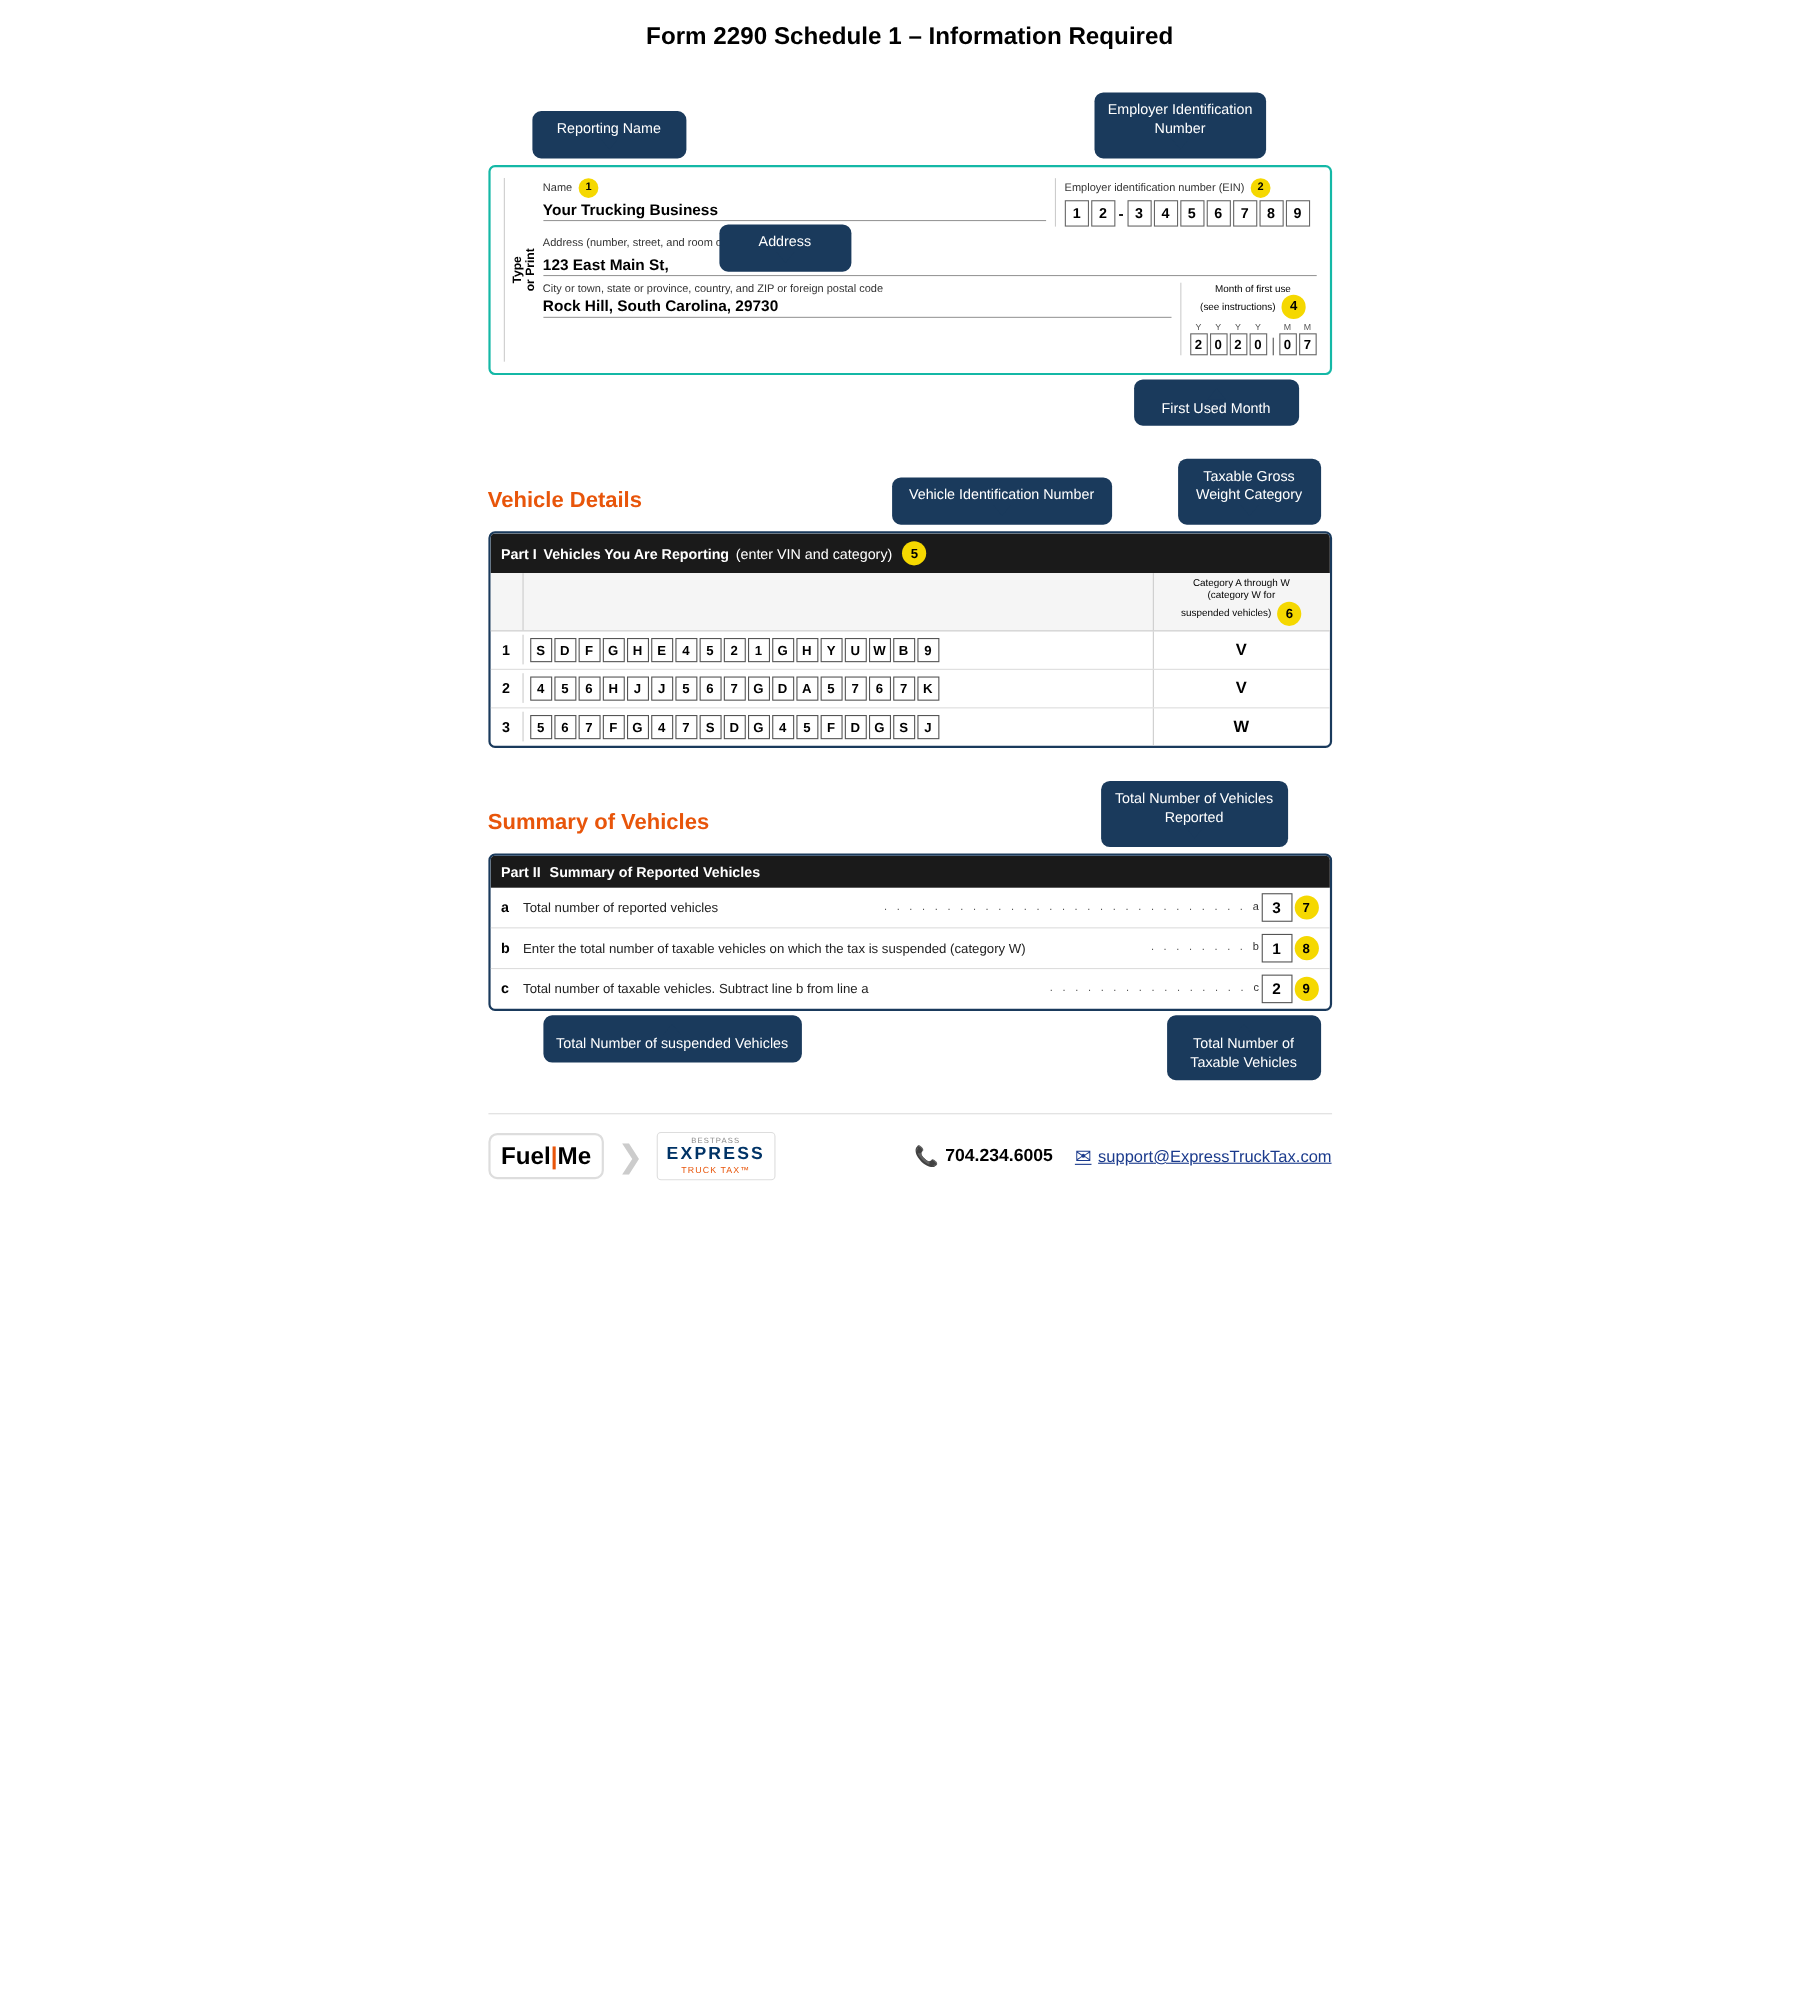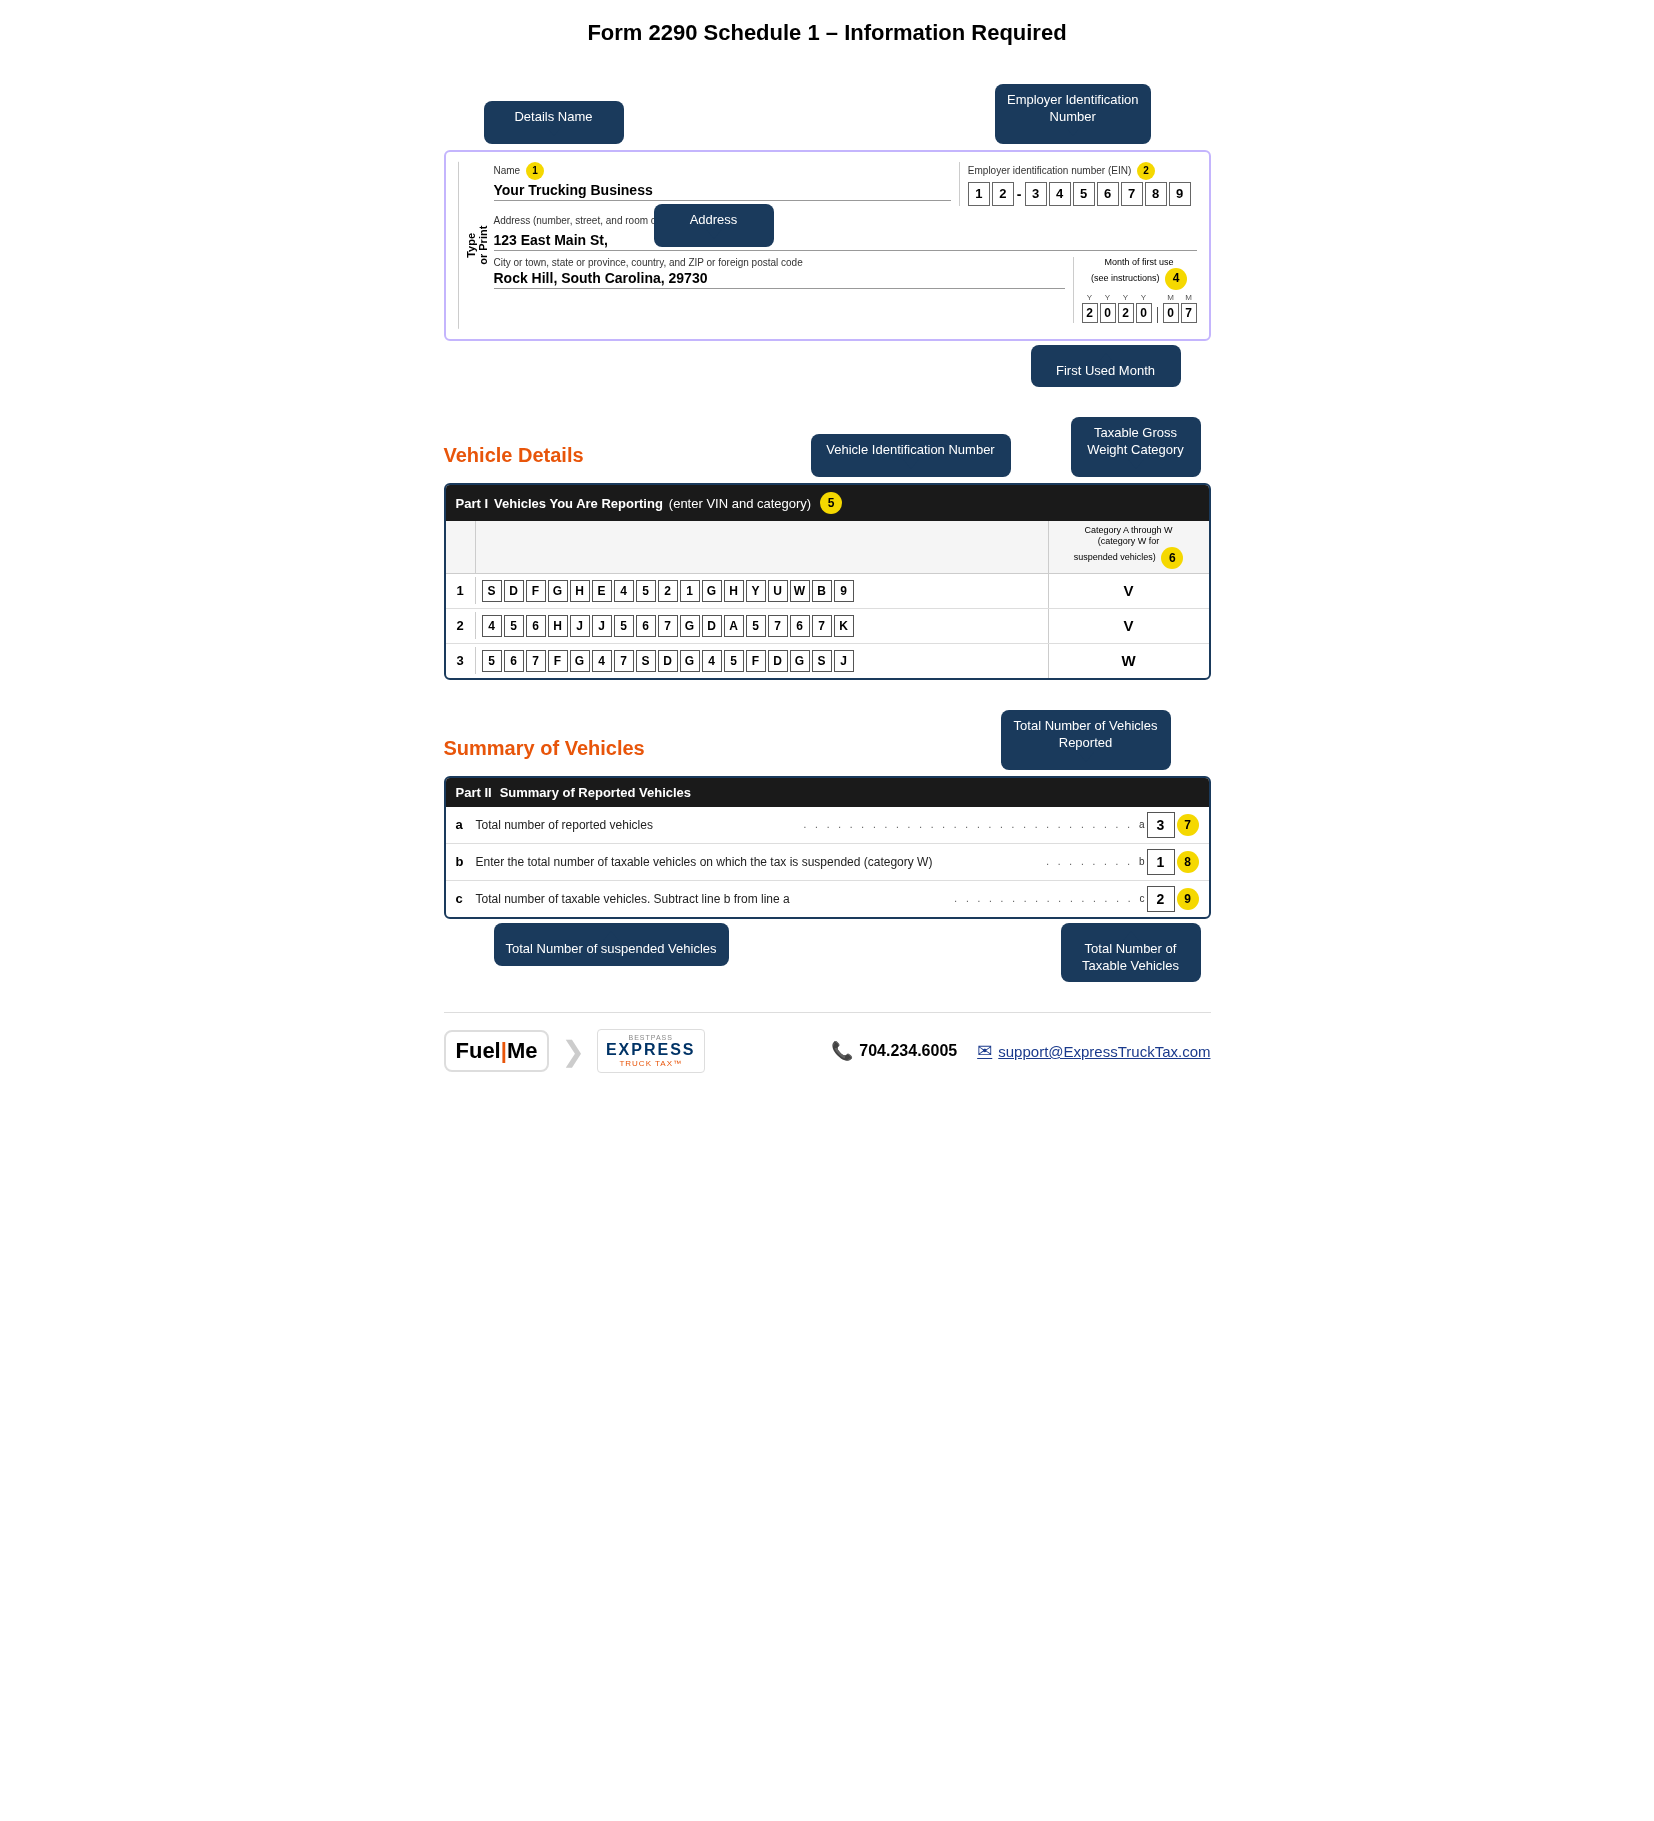--- a/index.html
+++ b/index.html
@@ -69,21 +69,21 @@
       vertical-align: middle;
       flex-shrink: 0;
     }
 
     
     .business-section {
       position: relative;
       margin-bottom: 30px;
     }
     .form-box {
-      border: 2px solid #c4b5fd;
+      border: 2px solid #14b8a6;
       border-radius: 6px;
       padding: 10px 12px;
       background: #fff;
     }
     .form-row {
       display: flex;
       gap: 8px;
       margin-bottom: 6px;
     }
     .form-field {
@@ -356,21 +356,21 @@
   </style>
 </head>
 <body>
 
 <h1 class="page-title">Form 2290 Schedule 1 – Information Required</h1>
 
 <div class="business-section">
 
   <div style="display:flex; justify-content:space-between; align-items:flex-end; margin-bottom:6px; padding-left: 40px;">
     <div style="display:flex; flex-direction:column; align-items:center;">
-      <div class="callout callout-arrow-down" style="min-width:140px;">Details Name</div>
+      <div class="callout callout-arrow-down" style="min-width:140px;">Reporting Name</div>
     </div>
     <div style="display:flex; flex-direction:column; align-items:center; margin-right:60px;">
       <div class="callout callout-arrow-down" style="white-space:pre-line; min-width:150px;margin-top:20px;">Employer Identification
 Number</div>
     </div>
   </div>
 
   <div class="form-box">
     <div class="form-body">
       <div class="type-or-print">Type<br>or Print</div>

